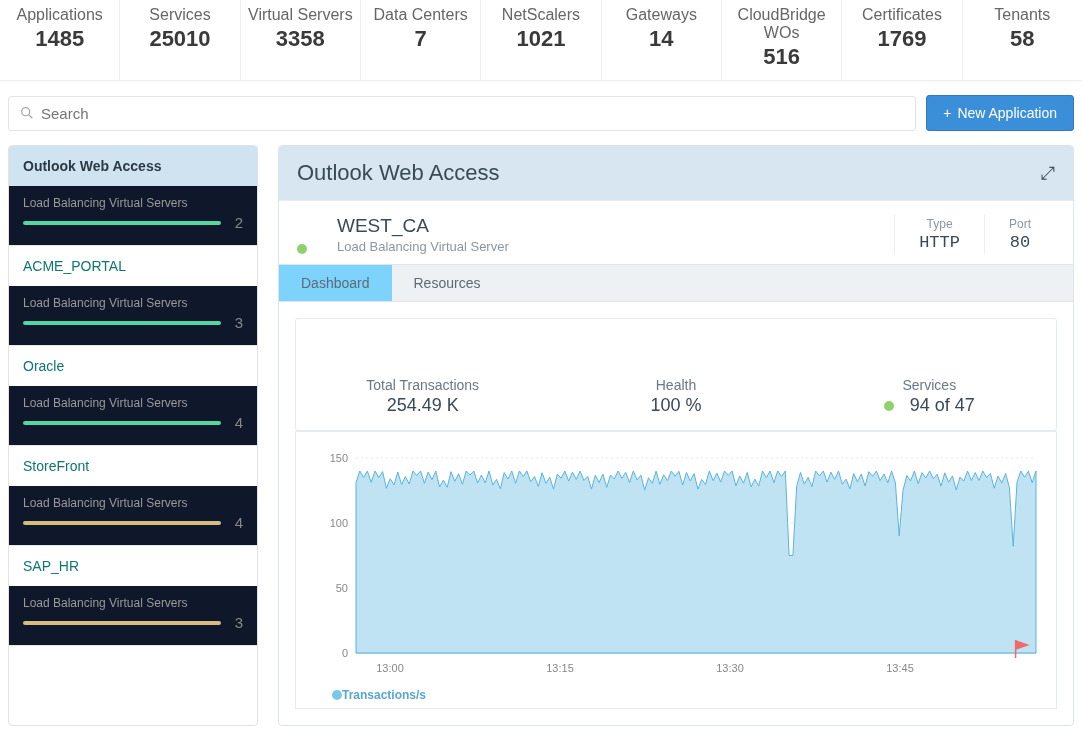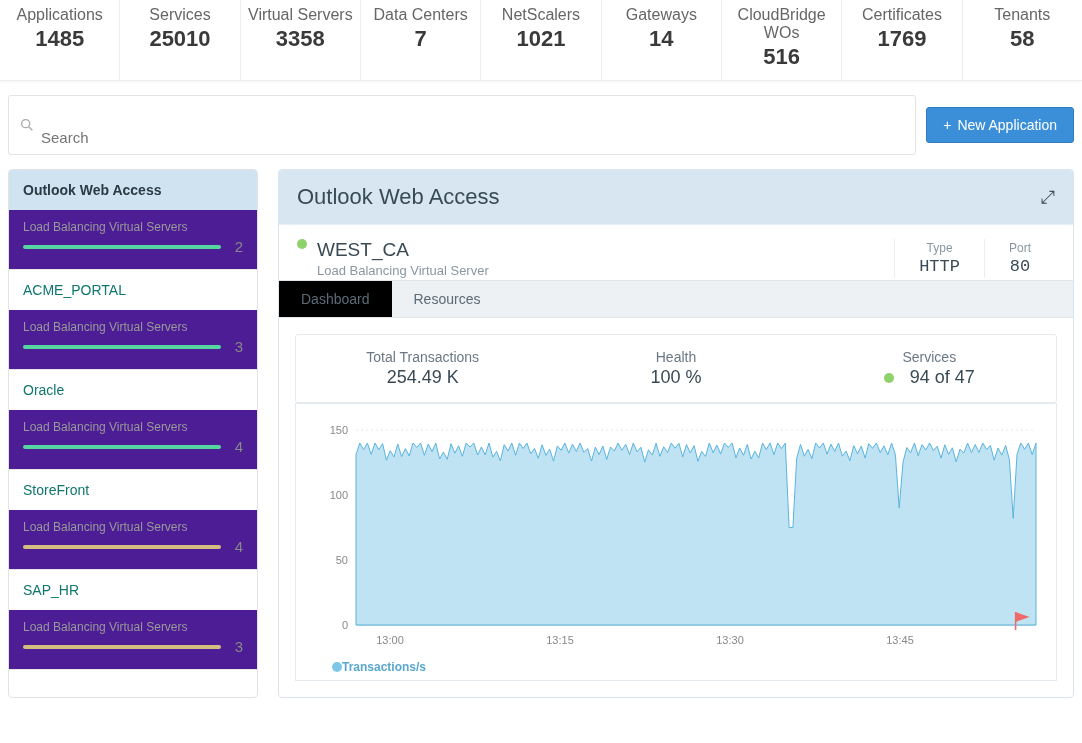--- a/index.html
+++ b/index.html
@@ -5,53 +5,53 @@
   * { box-sizing: border-box; margin: 0; padding: 0; font-family: -apple-system, "Helvetica Neue", Arial, sans-serif; }
   body { background: #fff; color: #333; width: 1082px; }
   .stats-row { display: flex; border-bottom: 1px solid #eee; box-shadow: 0 1px 2px rgba(0,0,0,.04);}
   .stat { flex: 1; text-align: center; padding: 6px 4px 10px; border-right: 1px solid #eee;}
   .stat:last-child { border-right: none; }
   .stat-label { font-size: 16px; color: #666; }
   .stat-value { font-size: 22px; font-weight: 700; color: #3a3a3a; margin-top: 2px;}
   .toolbar { display: flex; align-items: center; padding: 14px 8px; gap: 10px;}
   .search-box { flex: 1; border: 1px solid #e3e3e3; border-radius: 3px; display: flex; align-items: center; padding: 8px 10px; }
   .search-box svg { width: 16px; height: 16px; fill: none; stroke: #aaa; stroke-width: 2; }
-  .search-box input { flex: 1; border: none; outline: none; font-size: 15px; color: #555; padding-left: 6px; margin-top: 25px; }
+  .search-box input { flex: 1; border: none; outline: none; font-size: 15px; color: #555; padding-left: 6px; }
   .btn-primary { background: #3a8fd8; color: #fff; border: 1px solid #2f7bbd; border-radius: 3px; padding: 9px 16px; font-size: 14px; display: flex; align-items: center; gap: 6px; cursor: pointer;}
   .content { display: flex; gap: 20px; padding: 0 8px 8px;}
   .sidebar { width: 250px; border: 1px solid #e3e3e3; border-radius: 4px; overflow: hidden;}
   .side-item { border-bottom: 1px solid #e7e7e7; }
   .side-item-head { padding: 12px 14px; font-size: 14px; color: #0f766e; cursor: pointer;}
   .side-item.active .side-item-head { background: #cfe3f1; font-weight: 600; color: #2b3a43;}
-  .side-item-body { padding: 10px 14px 14px; background: #4c1d95;}
+  .side-item-body { padding: 10px 14px 14px; background: #0f172a;}
   .lb-label { font-size: 12px; color: #999; }
   .lb-row { display: flex; align-items: center; gap: 8px; margin-top: 4px;}
   .lb-bar { flex: 1; height: 4px; border-radius: 2px; }
   .lb-count { font-size: 15px; color: #888; width: 14px; text-align: right;}
   .green { background: #55d6a0; }
   .tan   { background: #d4bd7e; }
   .main { flex: 1; }
   .panel { border: 1px solid #dbe5ee; border-radius: 4px; overflow: hidden;}
   .panel-head { background: #d7e6f1; padding: 14px 18px; display: flex; align-items: center; justify-content: space-between;}
   .panel-title { font-size: 22px; color: #3a4a55; }
   .expand { font-size: 18px; color: #3a4a55; cursor: pointer; }
-  .vs-row { background: #fff; display: flex; align-items: flex-start; padding: 14px 18px 2px; border-top: 1px solid #e6eef5;}
+  .vs-row { background: #fff; display: flex; align-items: flex-end; padding: 14px 18px 10px; border-top: 1px solid #e6eef5; gap: 20px;}
   .dot { width: 10px; height: 10px; border-radius: 50%; background: #8fd26b; margin-right: 10px;}
   .vs-name { font-size: 19px; color: #3a4a55;}
   .vs-sub  { font-size: 13px; color: #8a97a3; margin-top: 2px;}
   .vs-meta { margin-left: auto; display: flex; }
   .vs-meta-cell { border-left: 1px solid #eee; padding: 2px 24px; text-align: center;}
   .vs-meta-label { font-size: 12px; color: #8a97a3;}
   .vs-meta-value { font-size: 17px; color: #3a4a55; margin-top: 2px; font-family: Liberation Mono, monospace;}
   .tabs-small { display: flex; background: #eef1f3; border-top: 1px solid #e0e5ea; border-bottom: 1px solid #e0e5ea;}
   .tab-small { padding: 10px 22px; font-size: 14px; color: #5b6b77; cursor: pointer;}
-  .tab-small.active { background: #000000; }
+  .tab-small.active { background: #7dd3fc; }
   .inner { padding: 16px; }
   .summary-box { border: 1px solid #e5eaef; border-radius: 3px; display: flex; padding: 14px 0;}
-  .summary-cell { flex: 1; text-align: center; }
+  .summary-cell { flex: 1; text-align: center; margin-top: 44px; }
   .summary-label { font-size: 14px; color: #6b7884;}
   .summary-value { font-size: 18px; color: #3a4a55; margin-top: 2px; display: inline-flex; align-items: center; gap: 6px;}
   .tabs-big { display: flex; border: 1px solid #e5eaef; border-bottom: none; margin-top: 18px;}
   .tab-big { flex: 0 0 auto; padding: 16px 34px; font-size: 17px; font-weight: 600; color: #3a4a55; border-right: 1px solid #e5eaef; cursor: pointer;}
   .tab-big.active { background: #59c1e8; color: #fff; font-style: italic;}
   .chart-box { border: 1px solid #e5eaef; padding: 16px 10px 6px;}
   .legend { display: flex; align-items: center; font-size: 12px; font-weight: 700; color: #59a7cf; padding-left: 26px; margin-top: 6px;}
   .legend-dot { width: 10px; height: 10px; border-radius: 50%; background: #7cc7e8;}
   svg.chart text { font-size: 11px; fill: #888; }
   svg.chart .grid { stroke: #e8e8e8; stroke-dasharray: 2 3; }

